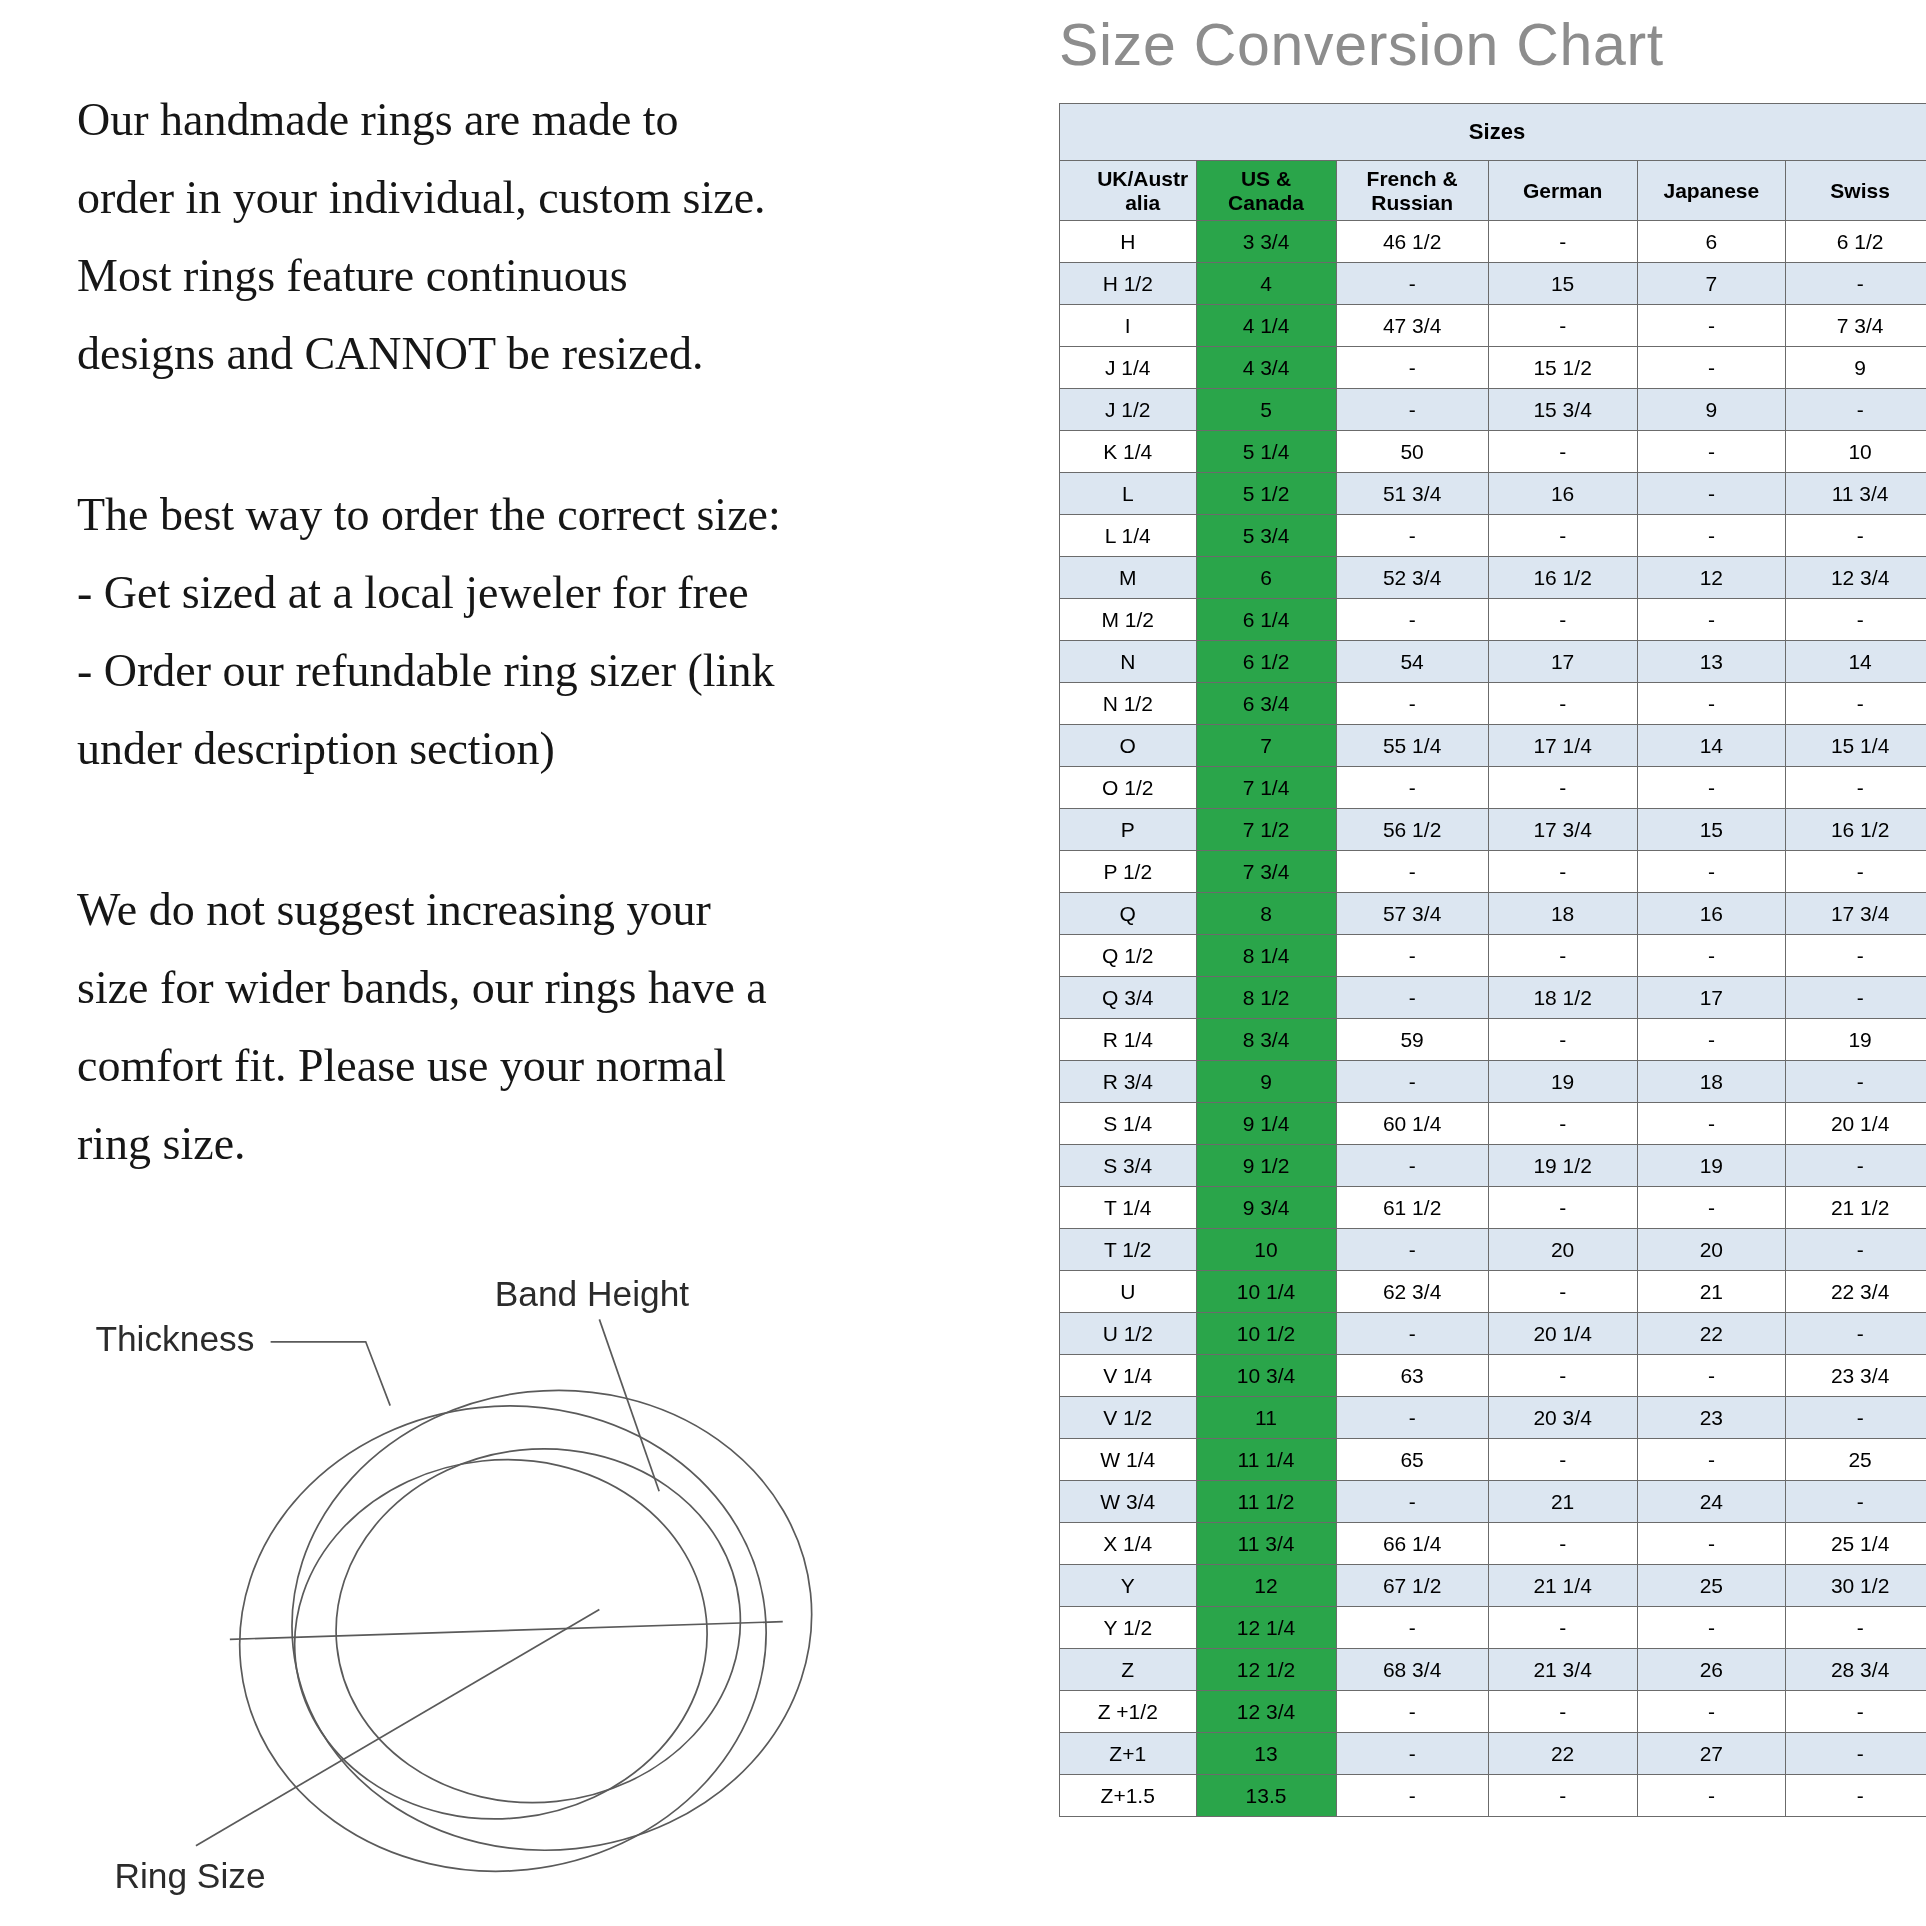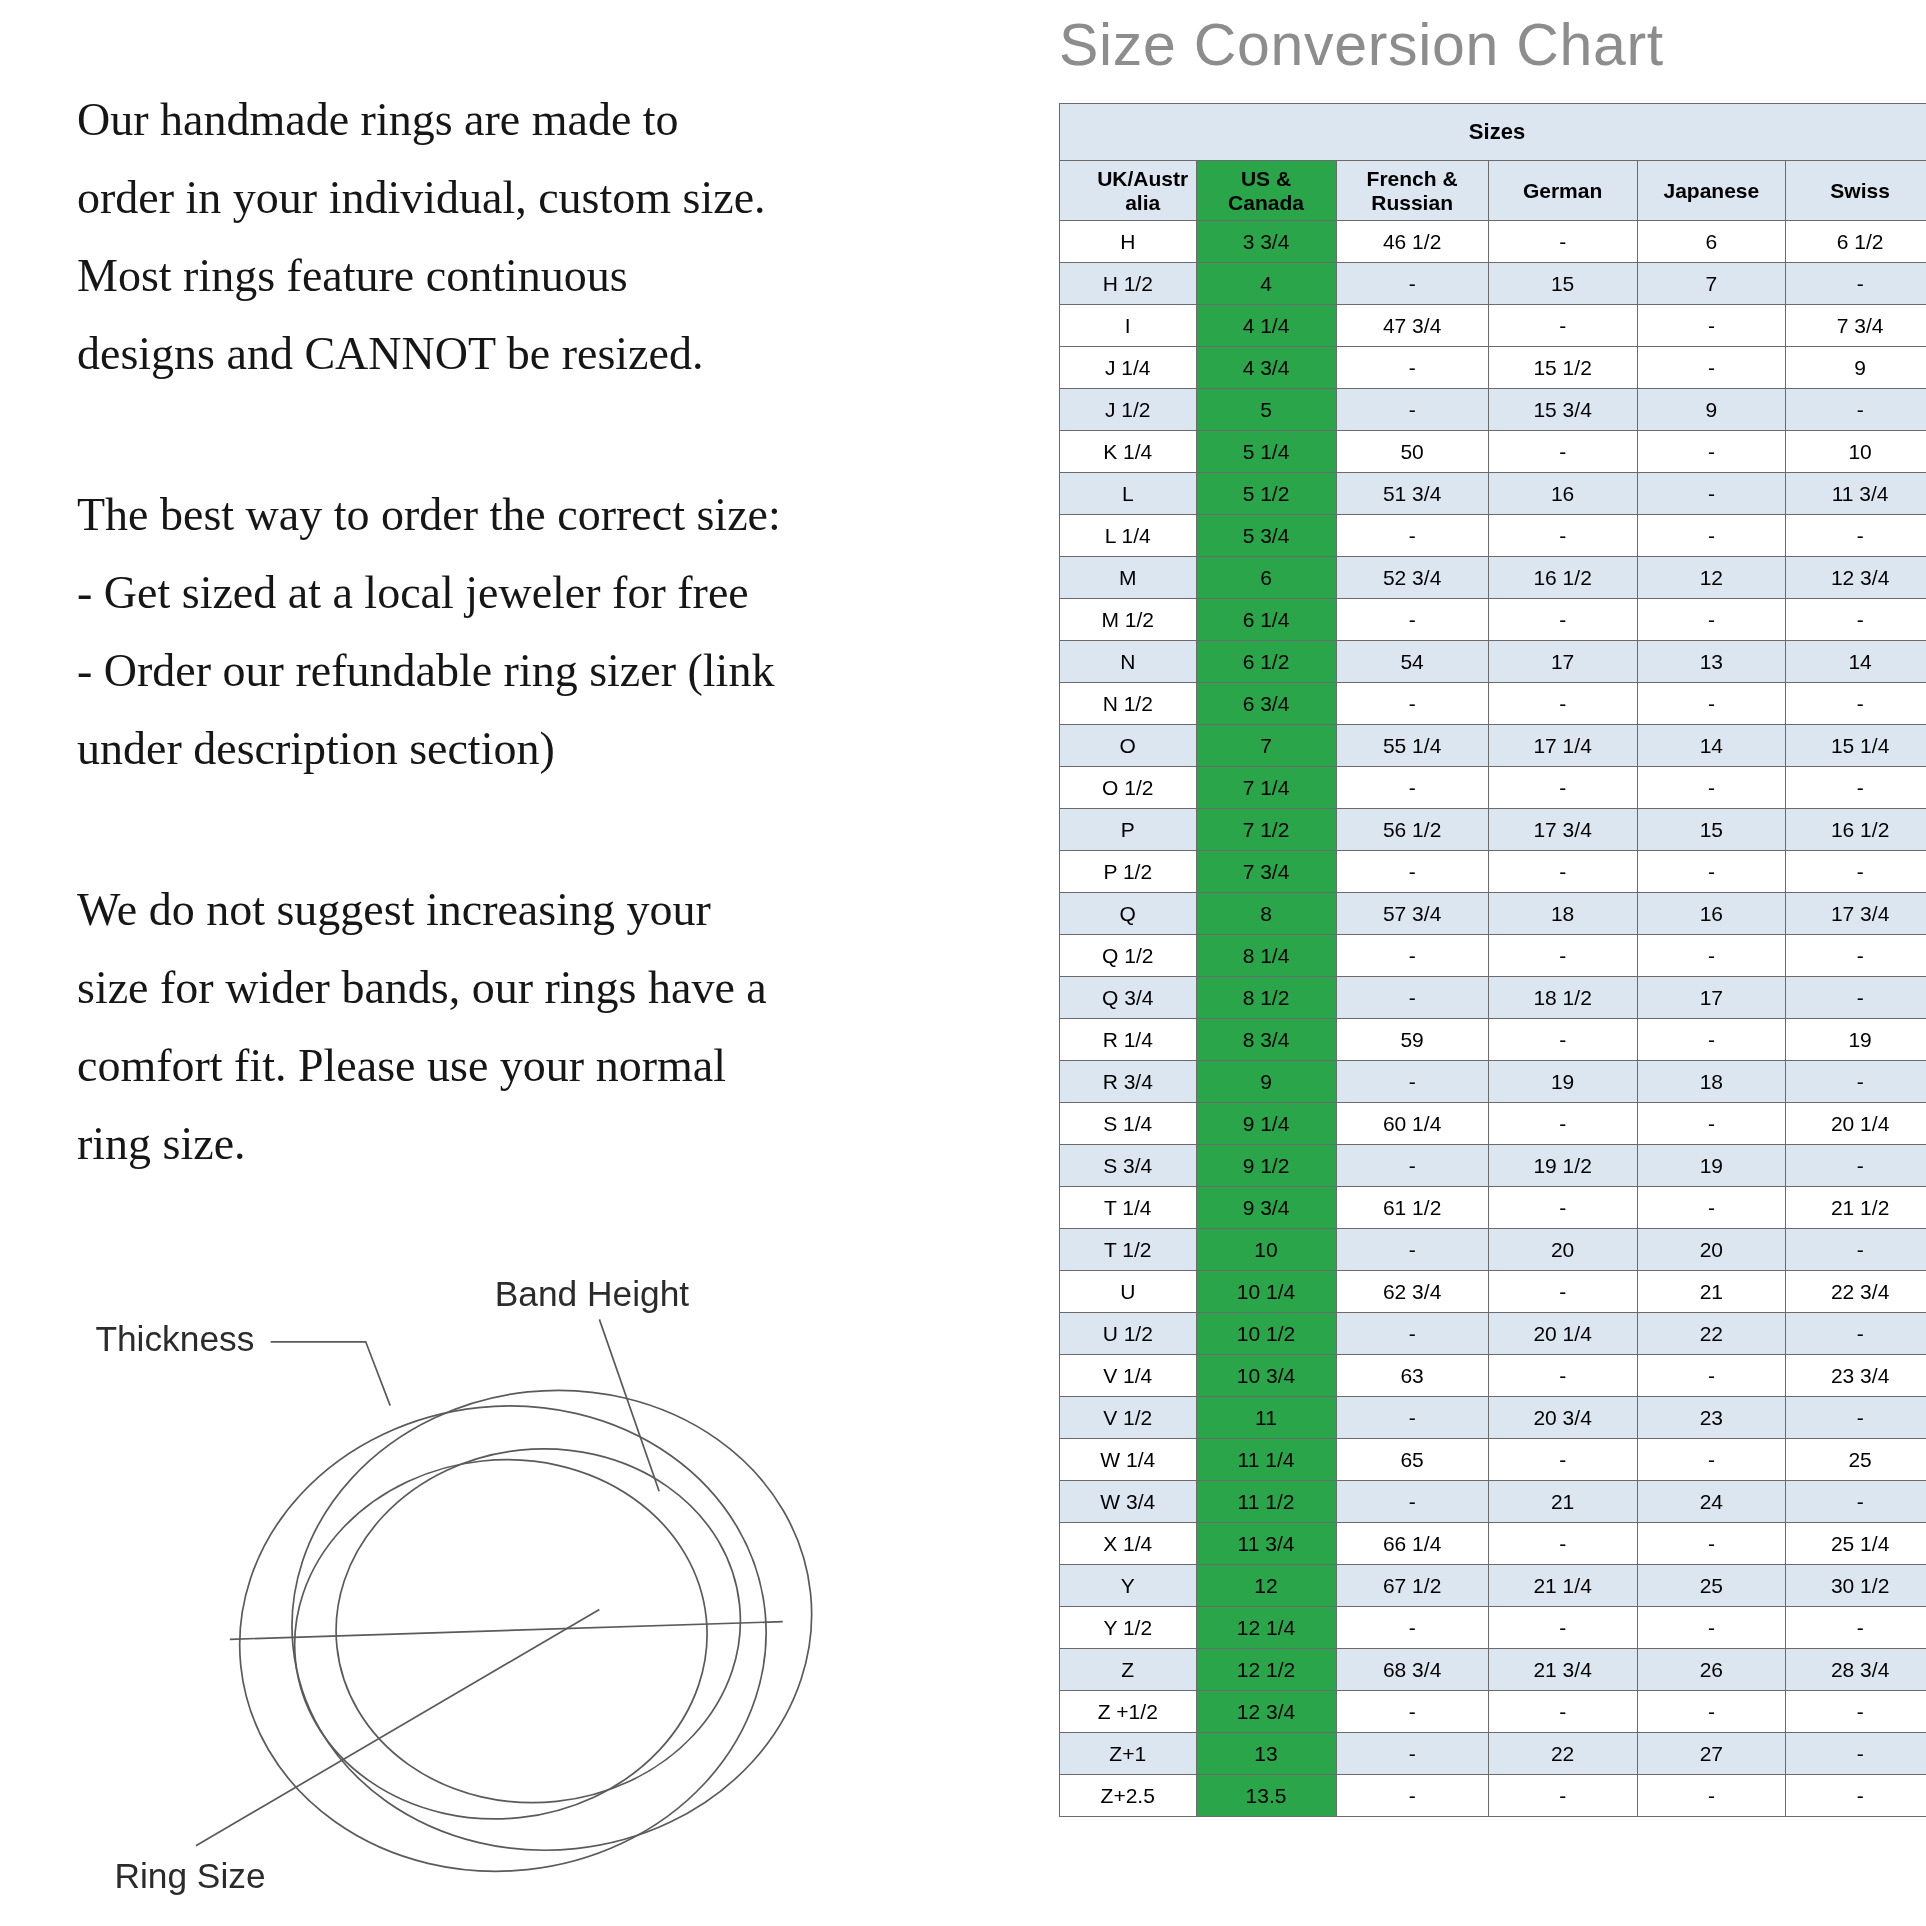--- a/index.html
+++ b/index.html
@@ -450,21 +450,21 @@
         </tr>
         <tr class="alt">
           <td>Z+1</td>
           <td class="us">13</td>
           <td>-</td>
           <td>22</td>
           <td>27</td>
           <td>-</td>
         </tr>
         <tr>
-          <td>Z+2.5</td>
+          <td>Z+1.5</td>
           <td class="us">13.5</td>
           <td>-</td>
           <td>-</td>
           <td>-</td>
           <td>-</td>
         </tr>
       </tbody>
   </table>
 
 </div>

